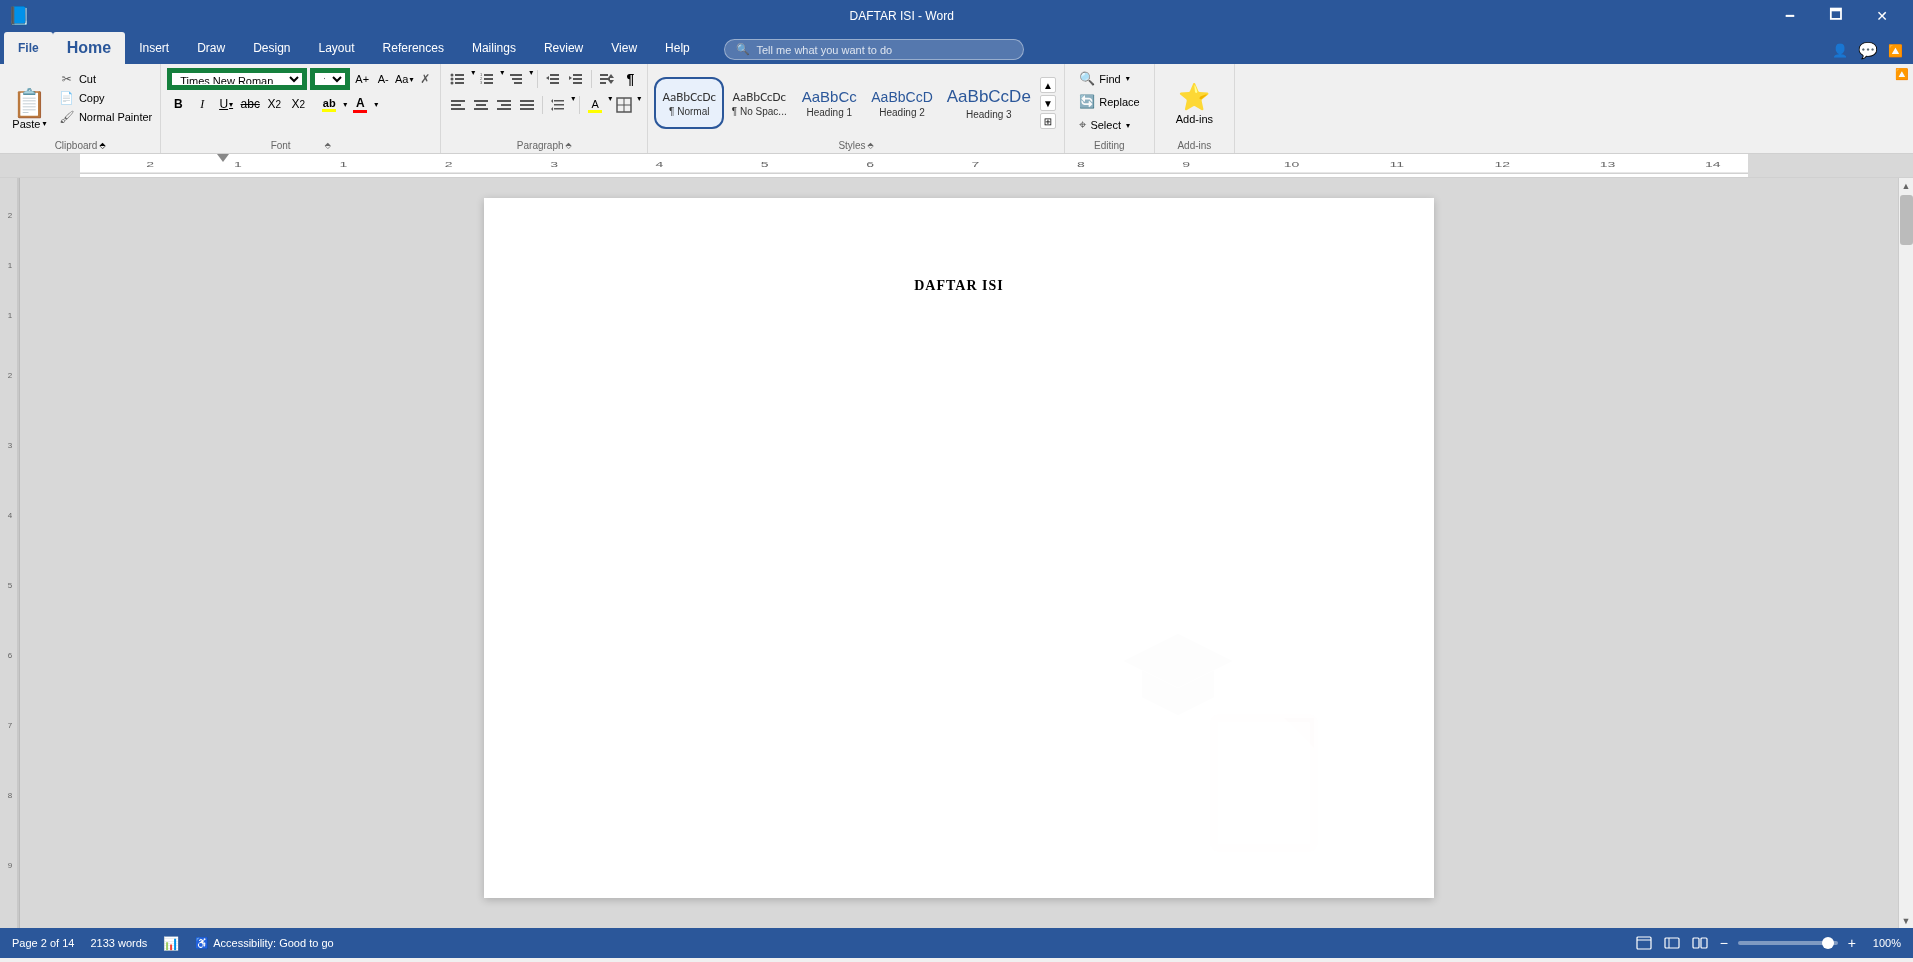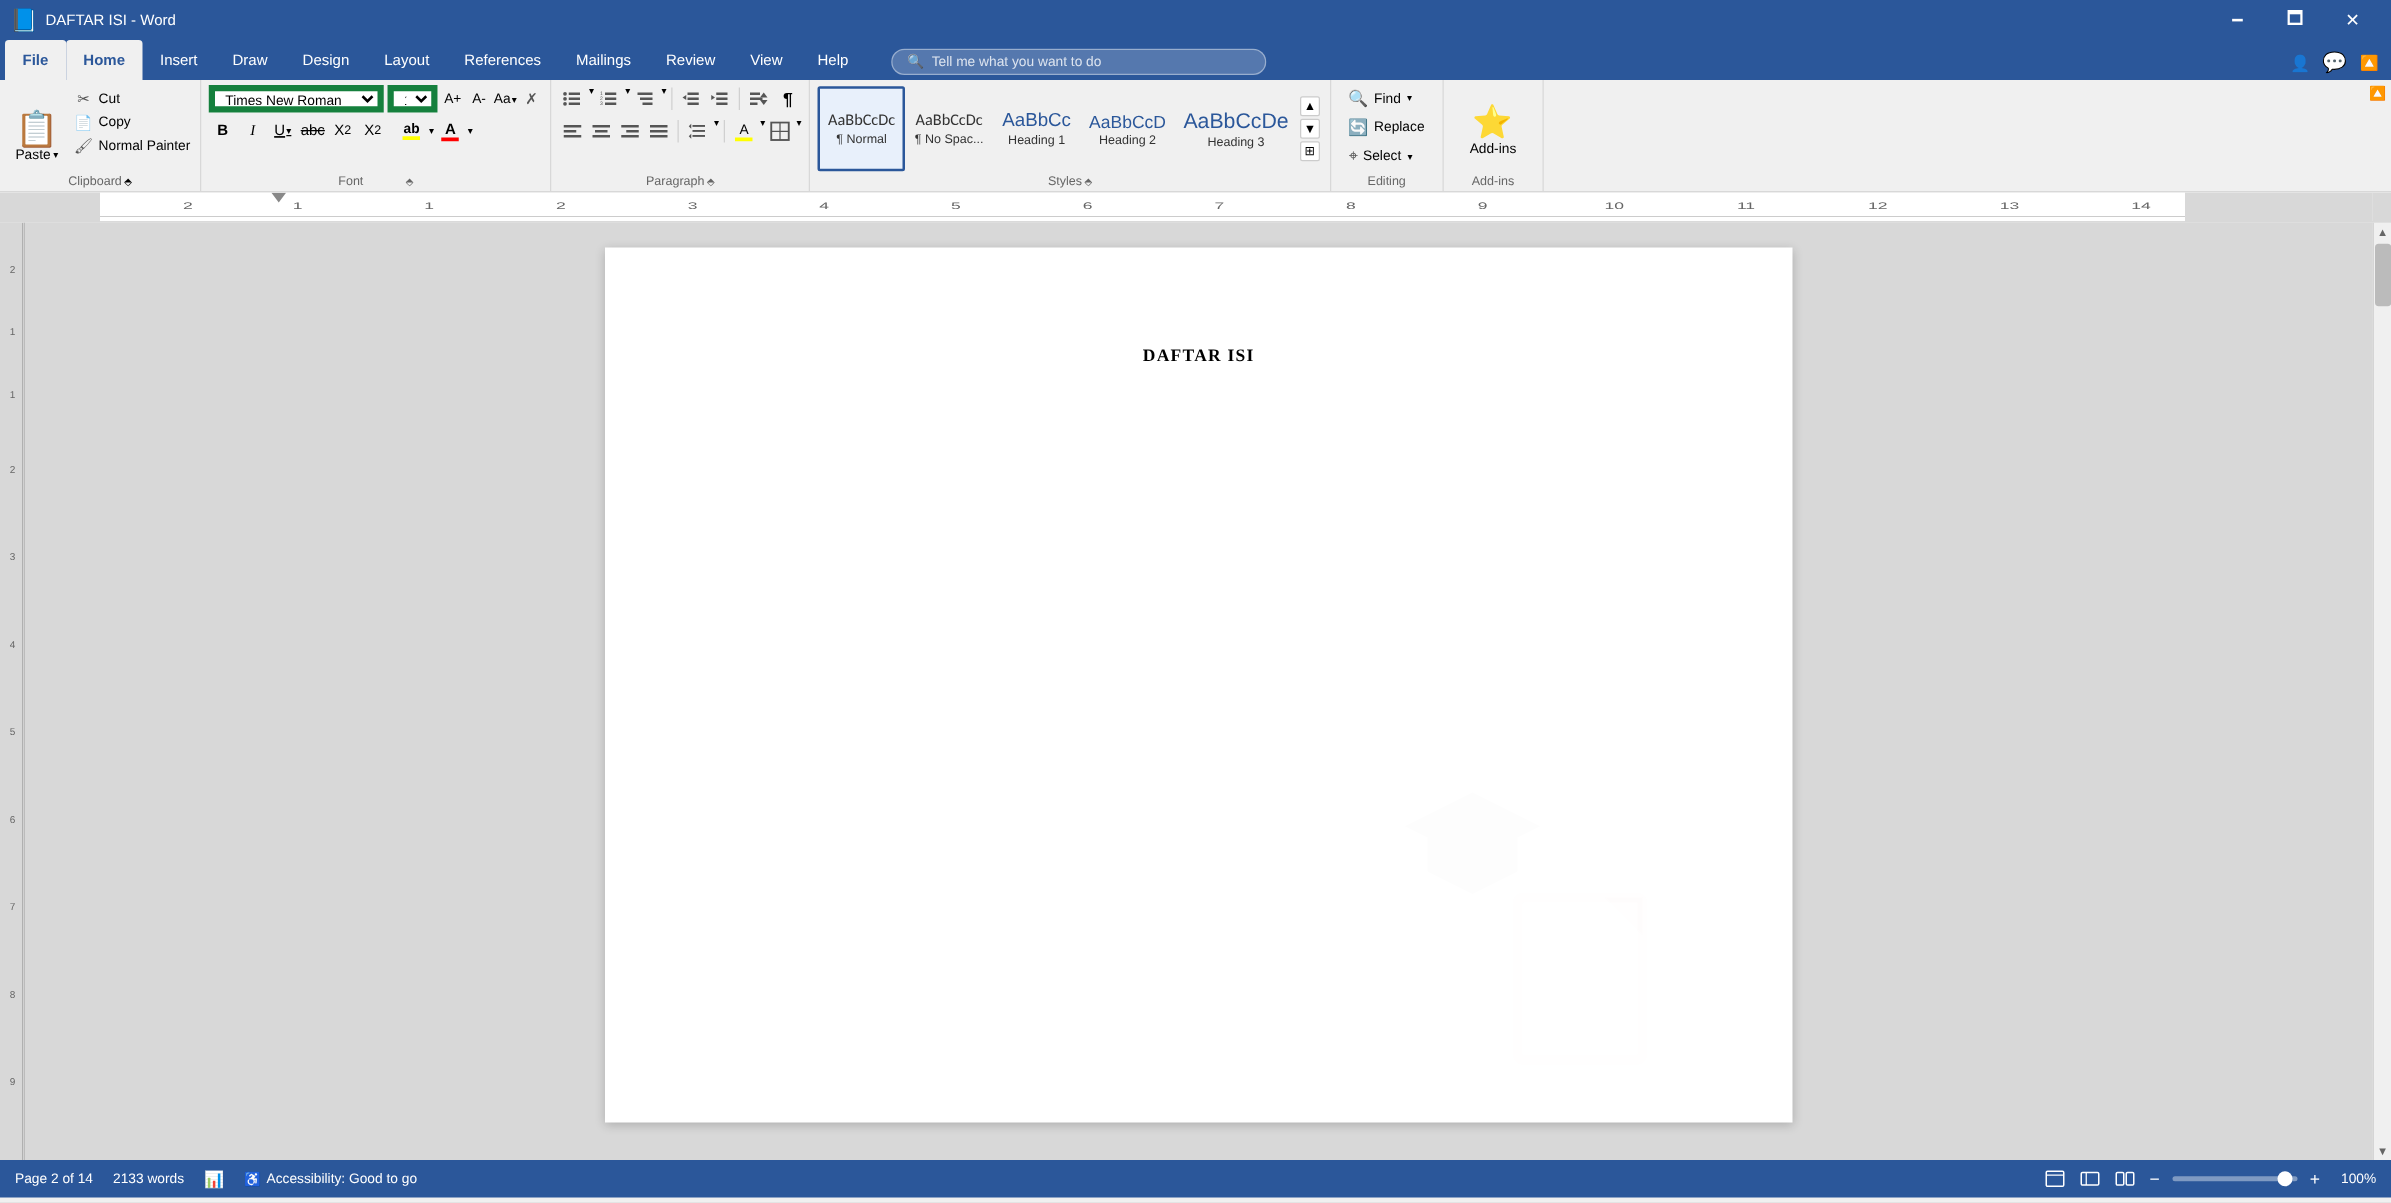--- a/index.html
+++ b/index.html
@@ -122,26 +122,26 @@
     .para-row { display: flex; gap: 1px; margin-bottom: 2px; }
     .para-btn {
       width: 22px; height: 22px;
       display: flex; align-items: center; justify-content: center;
       cursor: pointer; border-radius: 2px; font-size: 13px; border: none; background: transparent;
     }
     .style-item {
       padding: 2px 6px;
       border: 1px solid transparent;
       cursor: pointer;
-      border-radius: 2px;
+      border-radius: 12px;
       display: flex;
       flex-direction: column;
       align-items: center;
       min-width: 70px;
-      height: 68px;
+      height: 52px;
       justify-content: center;
       font-size: 12px;
     }
     .style-item.active { border-color: #2b579a; background: #cce4ff; }
     .style-preview { font-size: 14px; margin-bottom: 2px; }
     .style-normal .style-preview { font-size: 13px; color: #333; }
     .style-nospace .style-preview { font-size: 13px; color: #333; }
     .style-h1 .style-preview { font-size: 15px; font-weight: bold; color: #2b579a; }
     .style-h2 .style-preview { font-size: 14px; font-weight: bold; color: #2b579a; }
     .style-h3 .style-preview { font-size: 13px; font-weight: bold; color: #2b579a; }
@@ -290,31 +290,31 @@
       flex-direction: column;
     }
   </style>
 </head>
 <body>
 
 <div class="header-area">
 
   <div id="title-bar">
     <span style="font-size:18px; margin-right:6px;">📘</span>
-    <span id="title-text" style="flex:1; font-size:12px;">DAFTAR ISI - Word</span>
+    <span id="title-text" style="flex:1; text-align:center; font-size:12px;">DAFTAR ISI - Word</span>
     <div id="title-controls" style="display:flex;">
       <div class="title-btn">🗕</div>
       <div class="title-btn">🗖</div>
       <div class="title-btn close">✕</div>
     </div>
   </div>
 
   <div class="ribbon-tabs-row">
     <div class="ribbon-tab active" style="background:#f0f0f0; color:#2b579a; font-weight:600; font-size:12px;">File</div>
-    <div class="ribbon-tab active" style="background:#f0f0f0; color:#2b579a; font-weight:700; font-size:12px;">Home</div>
+    <div class="ribbon-tab active" style="background:#f0f0f0; color:#2b579a; font-weight:700; font-size:16px;">Home</div>
     <div class="ribbon-tab">Insert</div>
     <div class="ribbon-tab">Draw</div>
     <div class="ribbon-tab">Design</div>
     <div class="ribbon-tab">Layout</div>
     <div class="ribbon-tab">References</div>
     <div class="ribbon-tab">Mailings</div>
     <div class="ribbon-tab">Review</div>
     <div class="ribbon-tab">View</div>
     <div class="ribbon-tab">Help</div>
     <div style="flex:1; display:flex; align-items:center; padding: 0 10px 4px 20px;">

